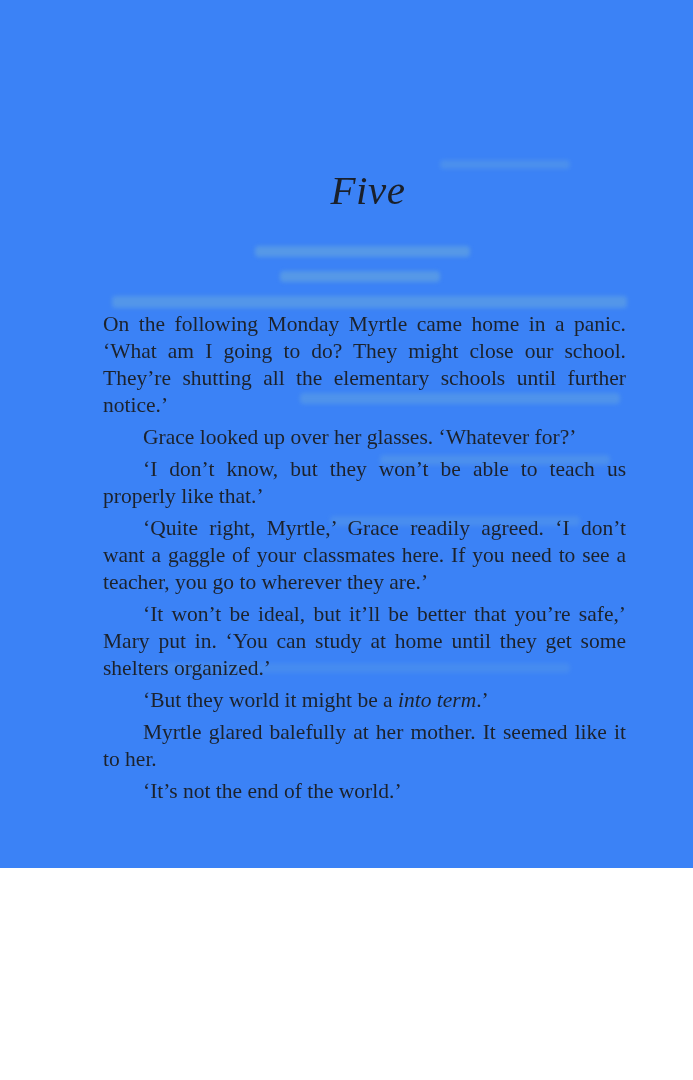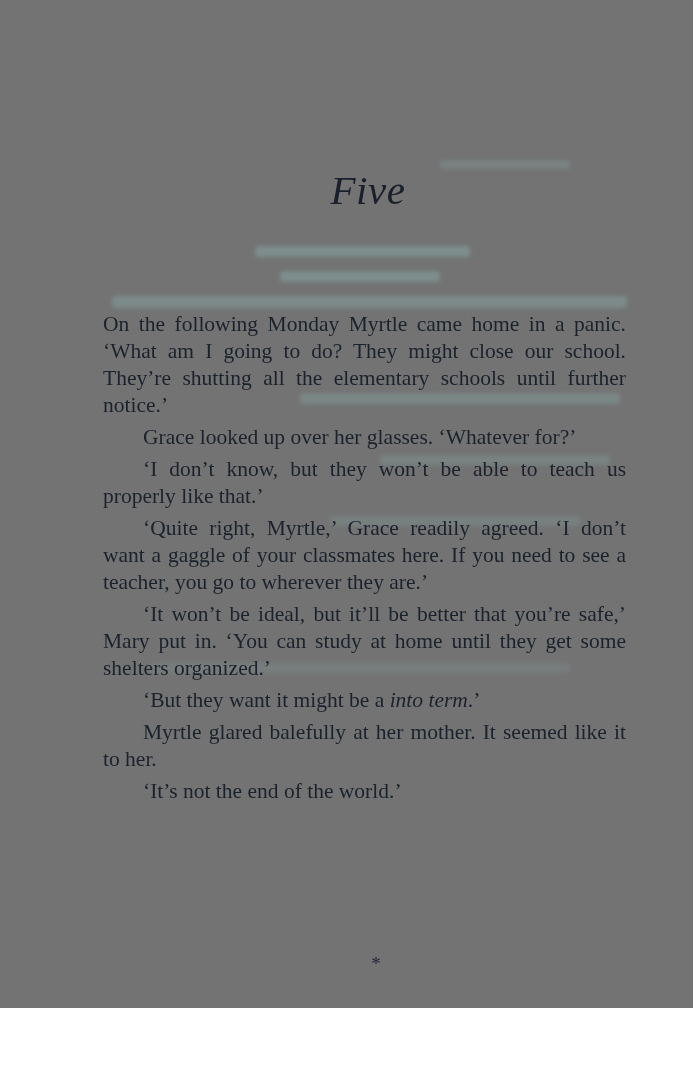--- a/index.html
+++ b/index.html
@@ -3,22 +3,22 @@
 <meta charset="utf-8">
 <style>
   html, body {
     margin: 0;
     padding: 0;
     background: #ffffff;
   }
   .page {
     position: relative;
     width: 693px;
-    height: 1008px;
-    background: #737373;
+    height: 868px;
+    background: #3b82f6;
     overflow: hidden;
     font-family: "Liberation Serif", serif;
     color: #1c222c;
   }
 
   
   .chapter-title {
     position: absolute;
     top: 166px;
     left: 98px;
@@ -108,21 +108,21 @@
   <div class="ghost g8"></div>
 
   <div class="chapter-title">Five</div>
 
   <div class="text-block">
       <p class=""><span>On the following Monday Myrtle came home in a panic. ‘What am I going to do? They might close our school. They’re shutting all the elementary schools until further notice.’</span></p>
       <p class="indent"><span>Grace looked up over her glasses. ‘Whatever for?’</span></p>
       <p class="indent"><span>‘I don’t know, but they won’t be able to teach us properly like that.’</span></p>
       <p class="indent"><span>‘Quite right, Myrtle,’ Grace readily agreed. ‘I don’t want a gaggle of your classmates here. If you need to see a teacher, you go to wherever they are.’</span></p>
       <p class="indent"><span>‘It won’t be ideal, but it’ll be better that you’re safe,’ Mary put in. ‘You can study at home until they get some shelters organized.’</span></p>
-      <p class="indent"><span>‘But they want it might be a </span><span class="em">into term</span><span>.’</span></p>
+      <p class="indent"><span>‘But they world it might be a </span><span class="em">into term</span><span>.’</span></p>
       <p class="indent"><span>Myrtle glared balefully at her mother. It seemed like it to her.</span></p>
       <p class="indent"><span>‘It’s not the end of the world.’</span></p>
     </div>
 
   <div class="section-break">*</div>
 
   <div class="page-number">30</div>
 
 </div>
 

